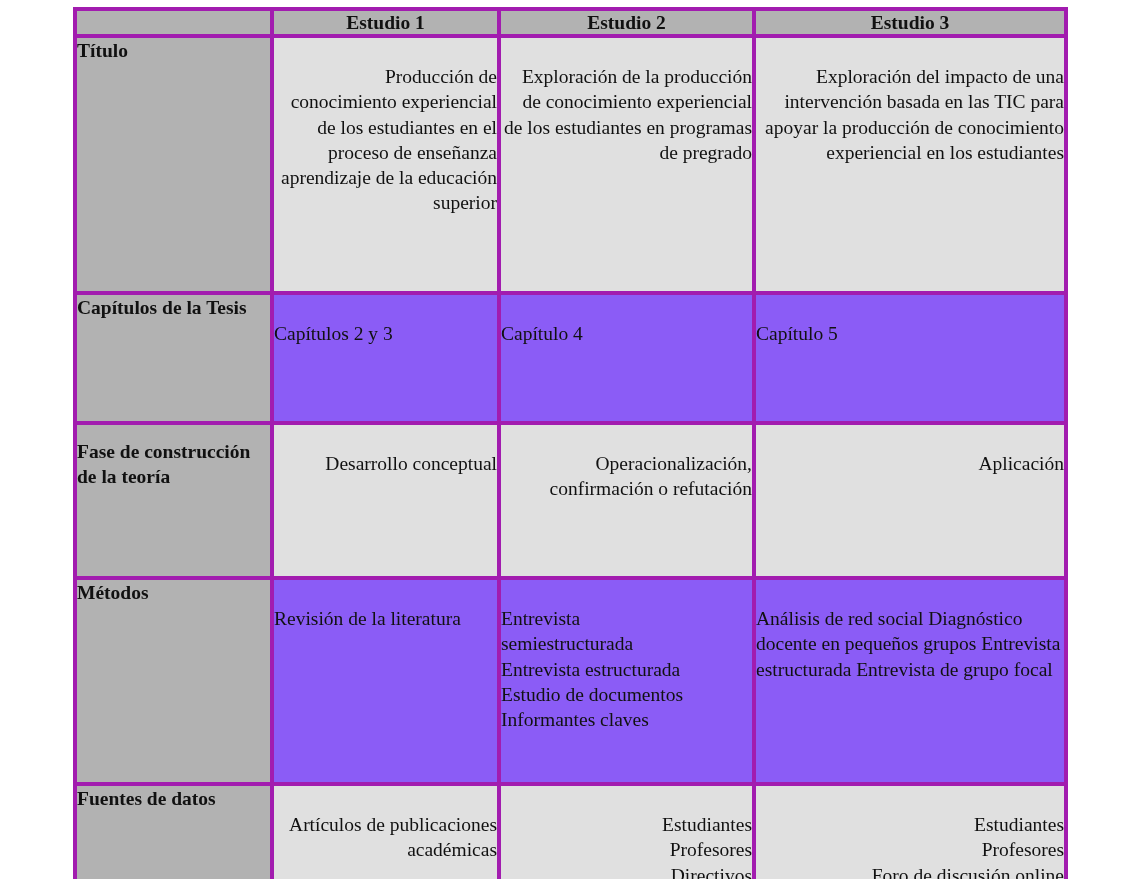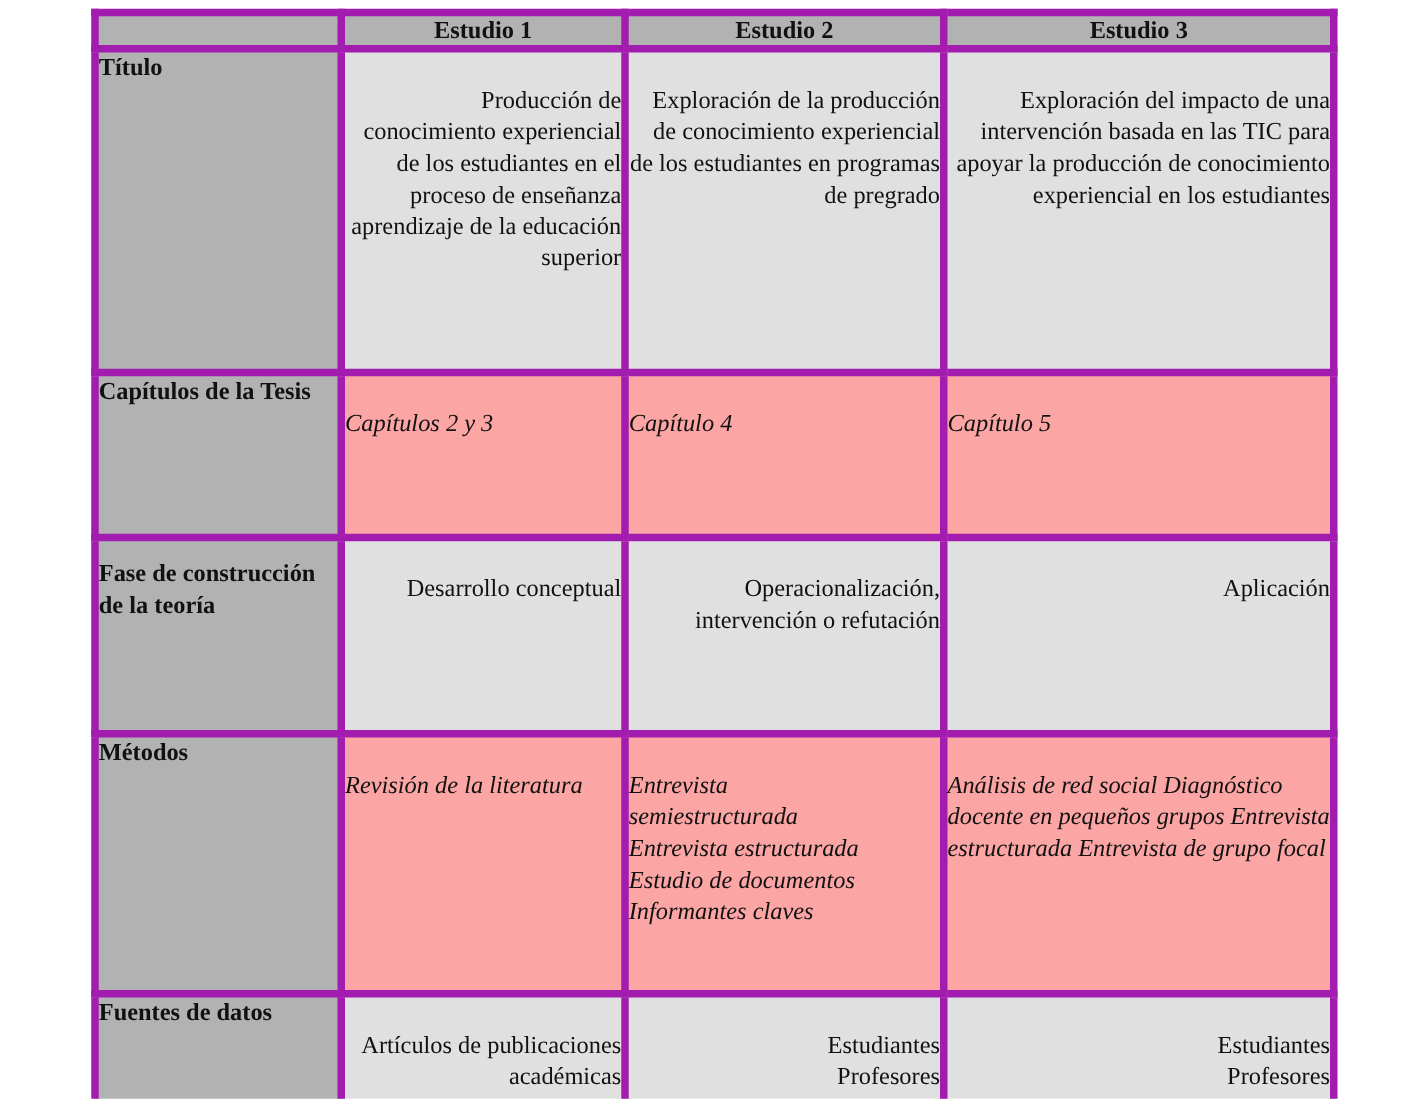--- a/index.html
+++ b/index.html
@@ -3,31 +3,31 @@
 <meta charset="utf-8">
 <style>
   html, body { margin: 0; padding: 0; background: #ffffff; }
   body { width: 1134px; height: 879px; position: relative; overflow: hidden;
          font-family: "Liberation Serif", "DejaVu Serif", serif; color: #111; }
   table.grid {
     position: absolute; left: 73px; top: 7px;
     width: 991px; border-collapse: collapse; table-layout: fixed;
   }
   table.grid td, table.grid th {
-    border: 6px solid #a21caf; padding: 0; vertical-align: top;
+    border: 4px solid #a21caf; padding: 0; vertical-align: top;
     font-size: 19.5px; line-height: 25.3px;
   }
   col.c0 { width: 197px; } col.c1 { width: 227px; } col.c2 { width: 255px; } col.c3 { width: 312px; }
   tr.head th { background: #b2b2b2; height: 23px; font-weight: bold; text-align: center;
                vertical-align: middle; font-size: 19.5px; line-height: 22px; }
   tr.head th.corner { background: #b2b2b2; }
   td.rowhead { background: #b2b2b2; font-weight: bold; vertical-align: middle; padding-left: 9px; padding-right: 6px; }
   td.cell { padding: 0 8px 0 10px; }
   tr.shade-a td.cell { background: #e0e0e0; text-align: right; }
-  tr.shade-b td.cell { background: #fca5a5; font-style: italic; }
+  tr.shade-b td.cell { background: #8b5cf6; }
   tr.r-titulo td { height: 227px; }
   tr.r-titulo td.cell { padding-top: 26px; }
   tr.r-cap td { height: 100px; }
   tr.r-cap td.cell { padding-top: 26px; }
   tr.r-fase td { height: 125px; }
   tr.r-fase td.cell { padding-top: 26px; }
   tr.r-met td { height: 176px; }
   tr.r-met td.cell { padding-top: 26px; }
   tr.r-fue td { height: 151px; }
   tr.r-fue td.cell { padding-top: 26px; }
@@ -63,21 +63,21 @@
   <tr class="r-cap shade-b">
     <td class="rowhead">Capítulos de la Tesis</td>
     <td class="cell">Capítulos 2 y 3</td>
     <td class="cell">Capítulo 4</td>
     <td class="cell">Capítulo 5</td>
   </tr>
 
   <tr class="r-fase shade-a">
     <td class="rowhead">Fase de construcción de la teoría</td>
     <td class="cell">Desarrollo conceptual</td>
-    <td class="cell">Operacionalización, intervención o refutación</td>
+    <td class="cell">Operacionalización, confirmación o refutación</td>
     <td class="cell">Aplicación</td>
   </tr>
 
   <tr class="r-met shade-b">
     <td class="rowhead">Métodos</td>
     <td class="cell">Revisión de la literatura</td>
     <td class="cell">
       <span class="line">Entrevista</span>
       <span class="line">semiestructurada</span>
       <span class="line">Entrevista estructurada</span>

